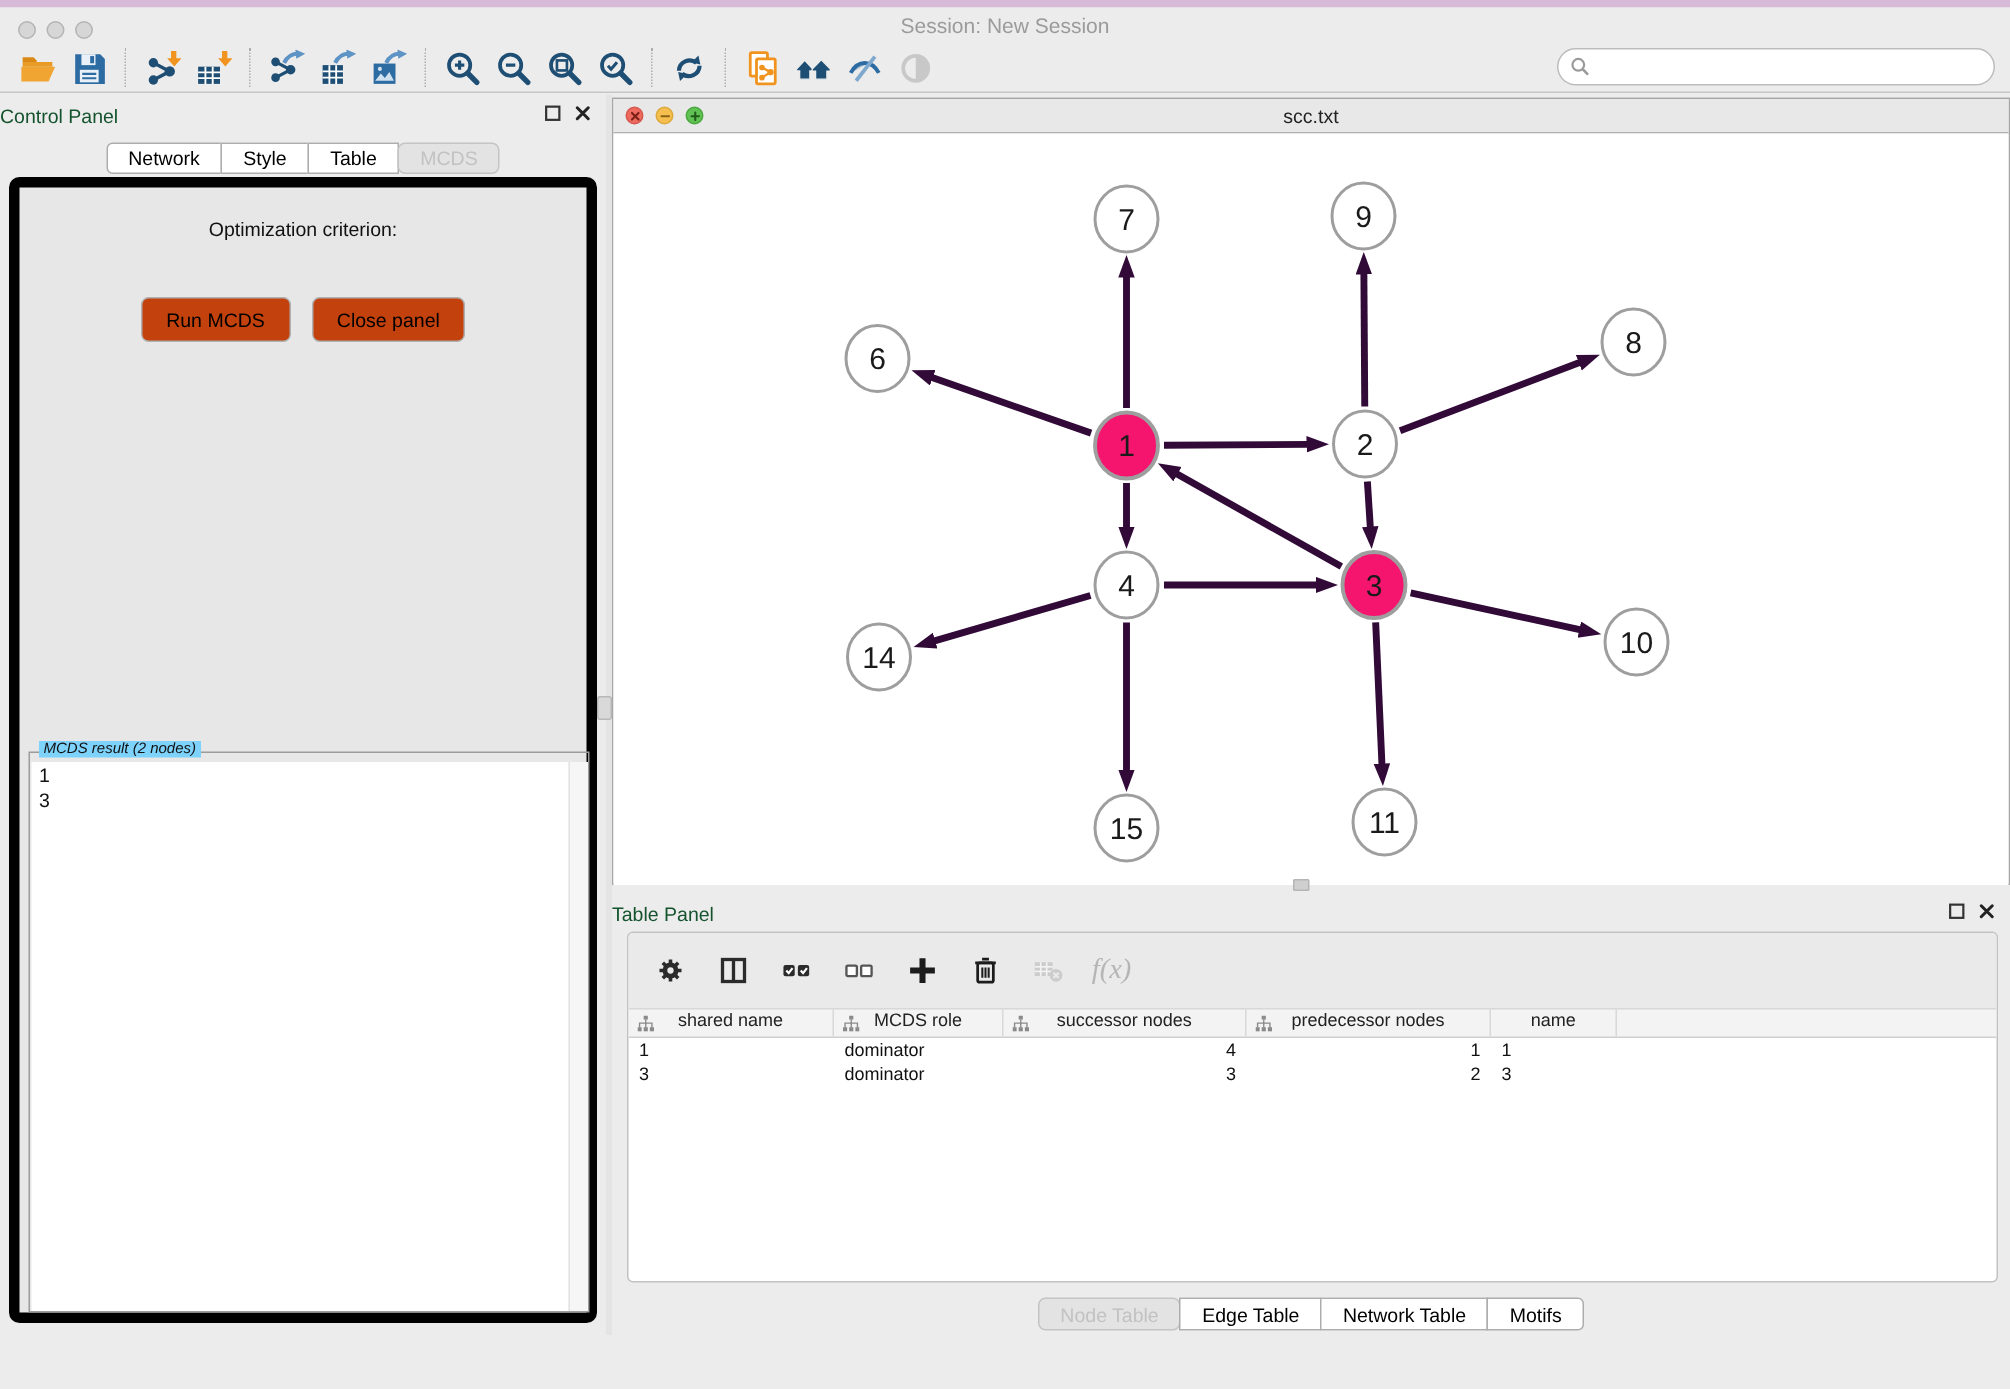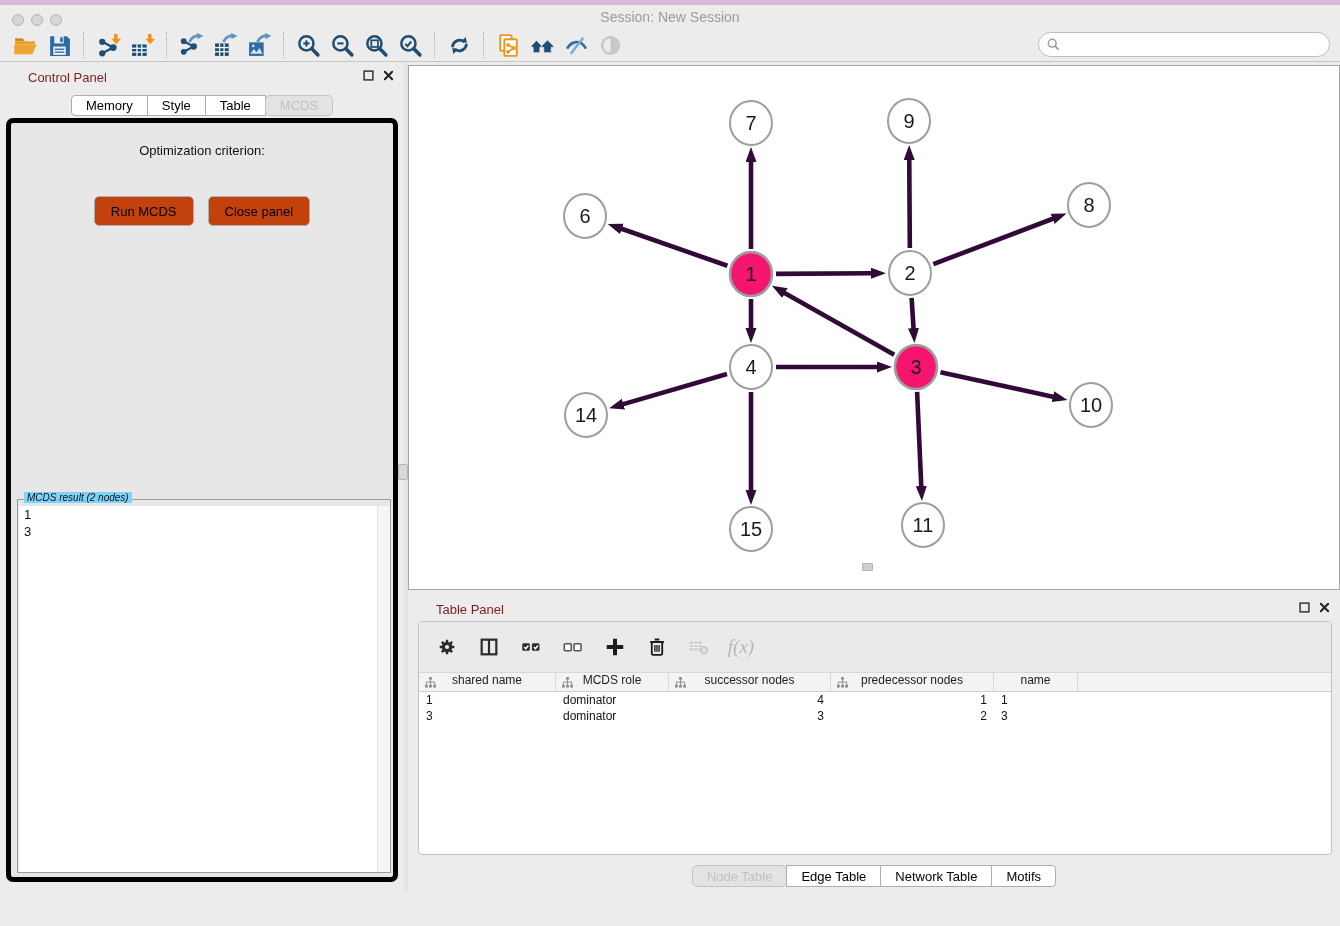--- a/index.html
+++ b/index.html
@@ -27,34 +27,34 @@
   .tb-sep { width:1px; height:26px; margin:0 7px; border-left:1px dotted #adadad; }
   .tbtn { width:34px; height:30px; display:flex; align-items:center; justify-content:center; cursor:default; }
   .tbtn .icon, .tbtn .icon svg { width:25px; height:25px; display:block; }
   .search-wrap { position:absolute; right:10px; top:3px; width:292px; height:25px; background:#fff;
                  border:1px solid #bdbdbd; border-radius:13px; display:flex; align-items:center; padding-left:8px; }
   .search-wrap svg { width:13px; height:13px; }
   .search-wrap input { border:none; outline:none; flex:1; height:20px; font-size:13px; background:transparent; }
 
   
   .control-panel { position:absolute; left:0; top:63px; width:404px; height:827px; }
-  .panel-header { position:relative; height:28px; display:flex; align-items:center; padding:0 28px;
-                  font-size:13px; color:#7f1d1d; }
+  .panel-header { position:relative; height:28px; display:flex; align-items:center; padding:0 0;
+                  font-size:13px; color:#14532d; }
   .ph-icons { position:absolute; right:10px; top:7px; display:flex; gap:9px; align-items:center; }
   .ph-icons svg { width:11px; height:11px; display:block; }
 
   .cp-tabs { position:absolute; left:0; top:32px; width:100%; display:flex; justify-content:center; }
   .tab { height:21px; padding:0 14px; background:#fff; border:1px solid #adadad; margin-left:-1px;
          font-size:13px; color:#000; display:flex; align-items:center; cursor:default; }
   .tab:first-child { border-radius:4px 0 0 4px; margin-left:0; }
   .tab:last-child { border-radius:0 4px 4px 0; }
   .tab.selected { background:#e3e3e3; color:#c2c2c2; border-color:#c4c4c4; border-radius:5px; }
 
   .cp-content { position:absolute; left:6px; top:55px; width:392px; height:764px;
-                background:#e7e7e7; border:5px solid #000000; border-radius:7px; }
+                background:#e7e7e7; border:7px solid #000000; border-radius:7px; }
   .crit-label { margin-top:20px; text-align:center; font-size:13px; color:#111; }
   .dropdown { position:absolute; left:39px; top:42px; width:310px; height:23px; background:#fff;
               border:1px solid #b9b9b9; border-radius:5px; display:flex; align-items:center;
               font-size:13px; padding-left:10px; }
   .dd-stepper { position:absolute; right:0; top:0; width:22px; height:21px; border-left:1px solid #d5d5d5;
                 display:flex; flex-direction:column; align-items:center; justify-content:center; gap:2px; }
   .dd-up { width:0; height:0; border-left:4px solid transparent; border-right:4px solid transparent; border-bottom:5px solid #333; }
   .dd-down { width:0; height:0; border-left:4px solid transparent; border-right:4px solid transparent; border-top:5px solid #333; }
   .cp-buttons { position:absolute; left:0; top:73px; width:100%; display:flex; justify-content:center; gap:14px; }
   .btn { height:23px; padding:14px 16px; background:#c2410c; border:1px solid #b0b0b0; border-radius:5px;
@@ -339,21 +339,21 @@
       <span class="ph-icons">
         <svg viewBox="0 0 12 12">
             <rect x="1.2" y="1.2" width="9.6" height="9.6" fill="none" stroke="#333" stroke-width="1.6"></rect>
           </svg>
         <svg viewBox="0 0 12 12">
             <path d="M2 2l8 8M10 2l-8 8" stroke="#222" stroke-width="2.2" stroke-linecap="round"></path>
           </svg>
       </span>
     </div>
     <div class="cp-tabs" id="cp-tabs">
-        <div class="tab">Memory</div>
+        <div class="tab">Network</div>
         <div class="tab">Style</div>
         <div class="tab">Table</div>
         <div class="tab selected">MCDS</div>
       </div>
 
     <div class="cp-content">
       <div class="crit-label">Optimization criterion:</div>
       <div class="cp-buttons">
         <div class="btn">Run MCDS</div>
         <div class="btn">Close panel</div>
@@ -368,20 +368,40 @@
           </div>
       </div>
     </div>
   </div>
 
   <div class="v-splitter">
     <div class="v-grip"></div>
   </div>
 
   <div class="net-window">
+    <div class="net-titlebar">
+      <div class="net-lights">
+        <span class="tl-dot red">
+          <svg viewBox="0 0 8 8">
+              <path d="M1.5 1.5l5 5M6.5 1.5l-5 5" stroke="#7c1f18" stroke-width="1.6" stroke-linecap="round"></path>
+            </svg>
+          </span>
+        <span class="tl-dot yellow">
+          <svg viewBox="0 0 8 8">
+              <path d="M1.2 4h5.6" stroke="#8a6114" stroke-width="1.7" stroke-linecap="round"></path>
+            </svg>
+          </span>
+        <span class="tl-dot green">
+          <svg viewBox="0 0 8 8">
+              <path d="M4 1.2v5.6M1.2 4h5.6" stroke="#1f5c18" stroke-width="1.6" stroke-linecap="round"></path>
+            </svg>
+          </span>
+      </div>
+      <span>scc.txt</span>
+    </div>
     <div class="net-canvas" id="net-canvas">
         <svg width="930" height="501" viewBox="0 0 930 501">
           <defs>
             <marker id="arrow" markerUnits="userSpaceOnUse" markerWidth="20" markerHeight="16" refX="1" refY="5.5" orient="auto">
               <path d="M0 0 L15 5.5 L0 11 Z" fill="#310A38"></path>
             </marker>
           </defs>
           <line x1="342" y1="183" x2="342" y2="95" stroke="#310A38" stroke-width="4.6" marker-end="url(#arrow)"></line>
           <line x1="318.39911144699016" y1="199.75390640918934" x2="211.87335060057495" y2="162.5340622580322" stroke="#310A38" stroke-width="4.6" marker-end="url(#arrow)"></line>
           <line x1="366.99950557220126" y1="207.8427704052063" x2="463.0007515302541" y2="207.23898898408646" stroke="#310A38" stroke-width="4.6" marker-end="url(#arrow)"></line>

